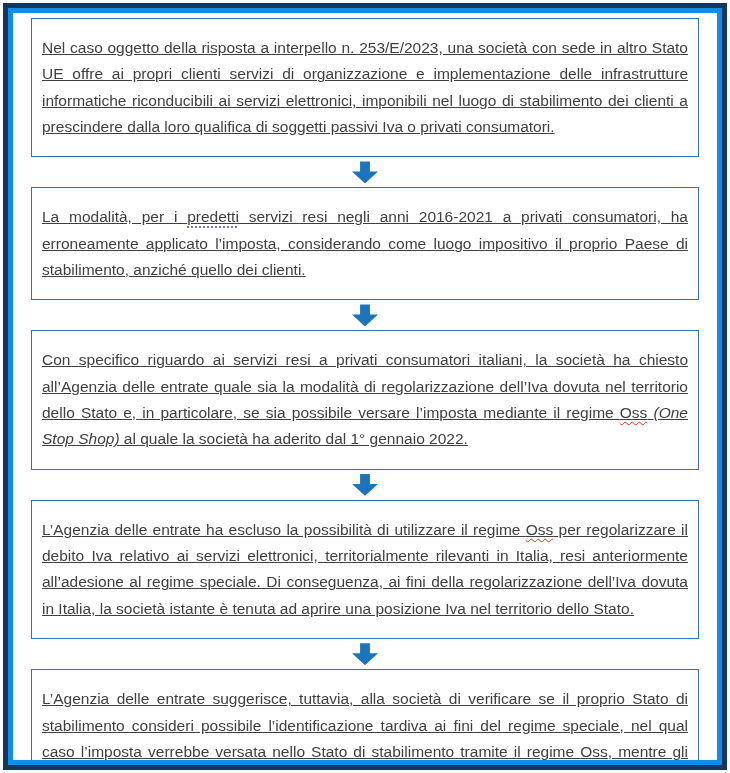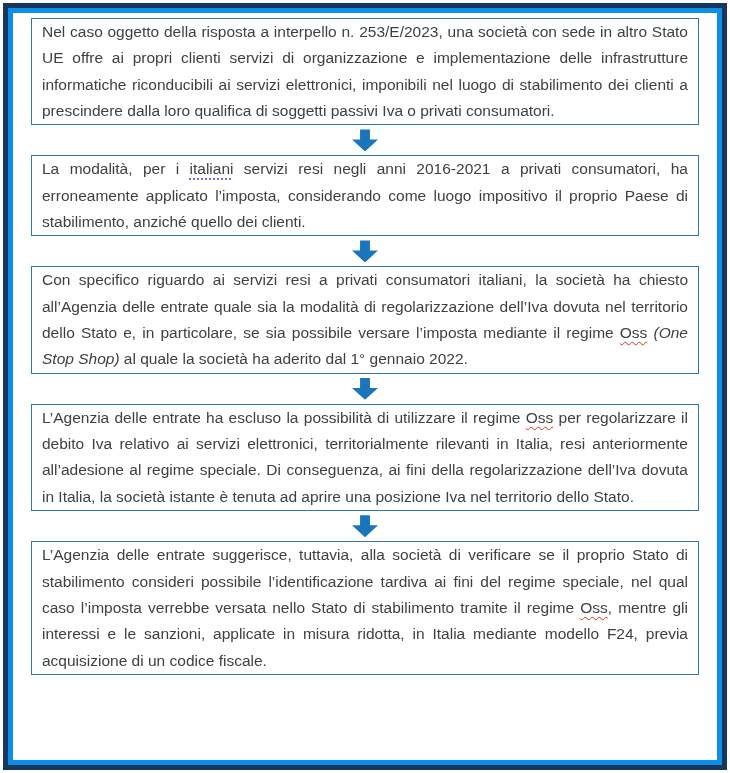--- a/index.html
+++ b/index.html
@@ -40,25 +40,26 @@
   .flow {
     display: flex;
     flex-direction: column;
     align-items: center;
   }
   .text-box {
     box-sizing: border-box;
     width: 668px;
     border: 1px solid #2e75b6;
     background: #ffffff;
-    padding: 0 10px;
+    padding: 16px 10px;
     font-size: 15.5px;
     line-height: 1.7;
     color: #3f3f3f;
     text-align: justify;
+    text-decoration: underline;
   }
   .arrow-wrap {
     height: 22px;
     margin: 4px 0;
     display: flex;
     justify-content: center;
     align-items: center;
   }
   .down-arrow {
     width: 26px;
@@ -92,21 +93,21 @@
 
 
       <div class="flow">
 
         <div class="text-box"><span class="seg-plain">Nel caso oggetto della risposta a interpello n. 253/E/2023, una società con sede in altro Stato UE offre ai propri clienti servizi di organizzazione e implementazione delle infrastrutture informatiche riconducibili ai servizi elettronici, imponibili nel luogo di stabilimento dei clienti a prescindere dalla loro qualifica di soggetti passivi Iva o privati consumatori.</span></div>
 
         <div class="arrow-wrap">
           <div class="down-arrow"></div>
         </div>
 
-        <div class="text-box"><span class="seg-plain">La modalità, per i </span><span class="seg-grammar">italiani</span><span class="seg-plain"> servizi resi negli anni 2016-2021 a privati consumatori, ha erroneamente applicato l’imposta, considerando come luogo impositivo il proprio Paese di stabilimento, anziché quello dei clienti.</span></div>
+        <div class="text-box"><span class="seg-plain">La modalità, per i </span><span class="seg-grammar">predetti</span><span class="seg-plain"> servizi resi negli anni 2016-2021 a privati consumatori, ha erroneamente applicato l’imposta, considerando come luogo impositivo il proprio Paese di stabilimento, anziché quello dei clienti.</span></div>
 
         <div class="arrow-wrap">
           <div class="down-arrow"></div>
         </div>
 
         <div class="text-box"><span class="seg-plain">Con specifico riguardo ai servizi resi a privati consumatori italiani, la società ha chiesto all’Agenzia delle entrate quale sia la modalità di regolarizzazione dell’Iva dovuta nel territorio dello Stato e, in particolare, se sia possibile versare l’imposta mediante il regime </span><span class="seg-spell">Oss</span><span class="seg-plain"> </span><span class="seg-italic">(One Stop Shop)</span><span class="seg-plain"> al quale la società ha aderito dal 1° gennaio 2022.</span></div>
 
         <div class="arrow-wrap">
           <div class="down-arrow"></div>
         </div>

